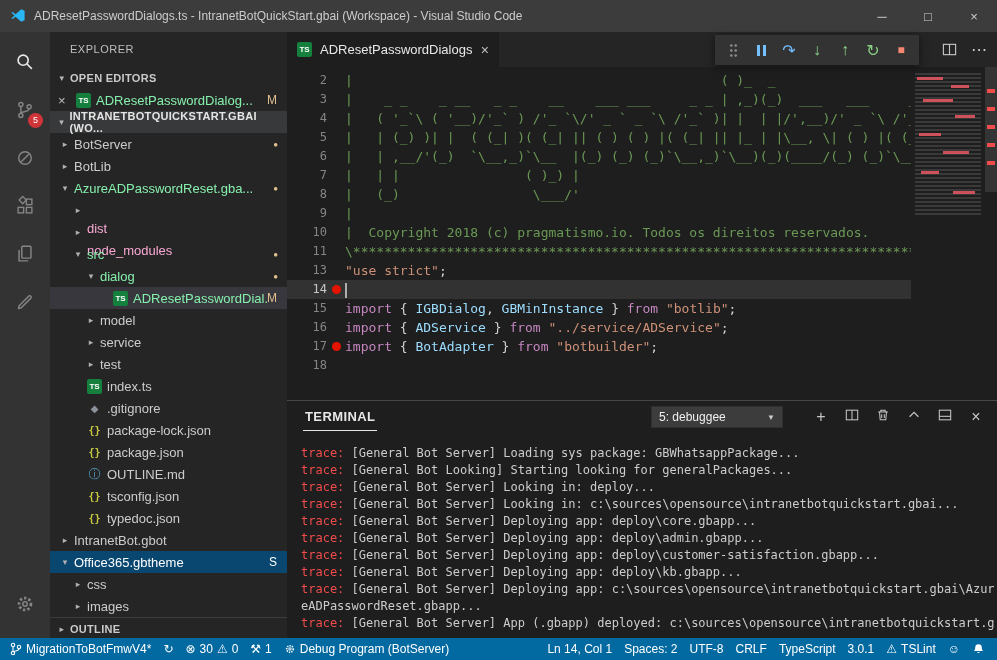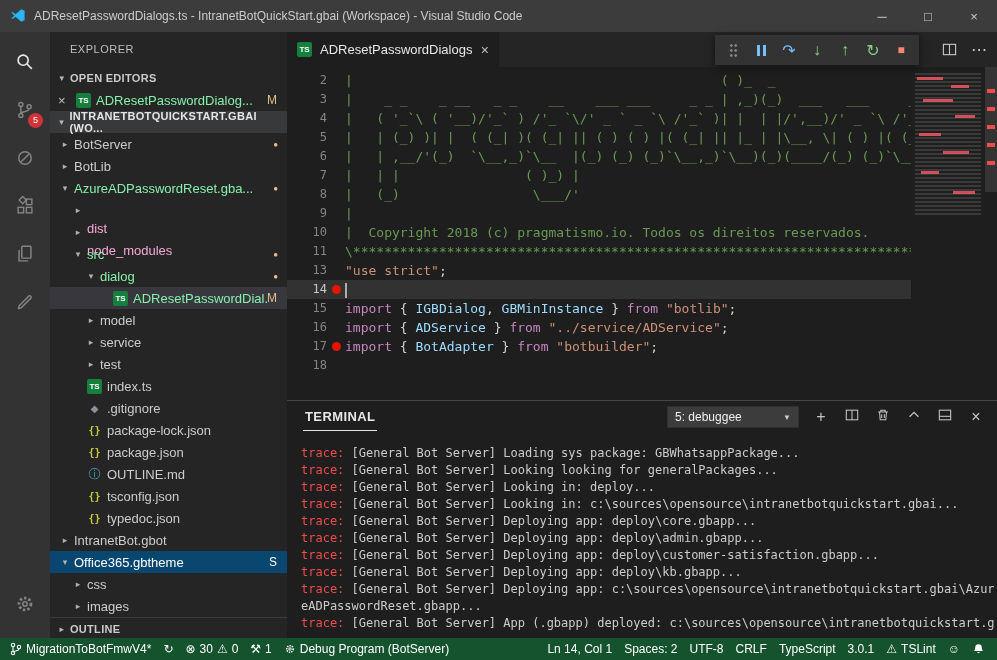--- a/index.html
+++ b/index.html
@@ -83,30 +83,30 @@
   .mm-code { margin:6px 4px; height:142px; background:repeating-linear-gradient(to bottom, rgba(200,200,200,.16) 0 2px, transparent 2px 4px); }
   .mm-mark { position:absolute; height:3px; background:#E05561; opacity:.9; }
   .scrollbar { position:absolute; top:0; right:0; width:12px; bottom:0; background:#1E1E1E; cursor:pointer; }
   .sb-thumb { position:absolute; top:0; right:0; width:12px; height:125px; background:rgba(121,121,121,.25); }
   .sb-err { position:absolute; right:2px; width:8px; height:4px; background:#F14C4C; }
 
   
   .terminal { height:238px; background:#1E1E1E; border-top:1px solid #474747; flex:none; display:flex; flex-direction:column; }
   .terminal-header { height:32px; display:flex; align-items:center; padding:0 12px 0 16px; flex:none; }
   .terminal-tab { font-size:13px; font-weight:700; color:#E7E7E7; border-bottom:1px solid #E7E7E7; padding:6px 2px; letter-spacing:.4px; cursor:pointer; }
-  .term-controls { margin-left:auto; display:flex; align-items:center; gap:13px; }
+  .term-controls { margin-left:auto; display:flex; align-items:center; gap:29px; }
   .term-select { width:132px; height:22px; background:#3C3C3C; border:1px solid #2F2F2F; color:#F0F0F0; font-size:12px; display:flex; align-items:center; justify-content:space-between; padding:0 7px; cursor:pointer; }
   .dd { font-size:8px; color:#CCCCCC; }
   .term-act { width:18px; height:22px; display:flex; align-items:center; justify-content:center; color:#C5C5C5; font-size:16px; cursor:pointer; }
   .terminal-body { padding:12px 2px 0 14px; font-family:"DejaVu Sans Mono",monospace; font-size:12px; line-height:17px; color:#CCCCCC; overflow:hidden; }
   .tline { white-space:pre-wrap; word-break:break-all; }
   .tprefix { color:#F14C4C; }
 
   
-  .statusbar { height:22px; background:#14532d; display:flex; align-items:center; color:#FFFFFF; font-size:12px; padding-left:4px; }
+  .statusbar { height:22px; background:#0369a1; display:flex; align-items:center; color:#FFFFFF; font-size:12px; padding-left:4px; }
   .sb-item { display:flex; align-items:center; gap:4px; padding:0 6px; height:22px; cursor:pointer; white-space:nowrap; }
   .sb-right { margin-left:auto; display:flex; align-items:center; padding-right:6px; }
   .sb-ico { display:inline-flex; align-items:center; }
 </style>
 </head>
 <body>
 
 <div class="window">
 
   <div class="titlebar">
@@ -424,21 +424,21 @@
                     </svg></span>
                 </div>
                 <div class="term-act">
                   <span>×</span>
                 </div>
               </div>
           </div>
         </div>
         <div class="terminal-body" id="terminal-body">
             <div class="tline"><span class="tprefix">trace:</span><span class="ttext"> [General Bot Server] Loading sys package: GBWhatsappPackage...</span></div>
-            <div class="tline"><span class="tprefix">trace:</span><span class="ttext"> [General Bot Server] Looking looking for generalPackages...</span></div>
+            <div class="tline"><span class="tprefix">trace:</span><span class="ttext"> [General Bot Looking] Starting looking for generalPackages...</span></div>
             <div class="tline"><span class="tprefix">trace:</span><span class="ttext"> [General Bot Server] Looking in: deploy...</span></div>
             <div class="tline"><span class="tprefix">trace:</span><span class="ttext"> [General Bot Server] Looking in: c:\sources\opensource\intranetbotquickstart.gbai...</span></div>
             <div class="tline"><span class="tprefix">trace:</span><span class="ttext"> [General Bot Server] Deploying app: deploy\core.gbapp...</span></div>
             <div class="tline"><span class="tprefix">trace:</span><span class="ttext"> [General Bot Server] Deploying app: deploy\admin.gbapp...</span></div>
             <div class="tline"><span class="tprefix">trace:</span><span class="ttext"> [General Bot Server] Deploying app: deploy\customer-satisfaction.gbapp...</span></div>
             <div class="tline"><span class="tprefix">trace:</span><span class="ttext"> [General Bot Server] Deploying app: deploy\kb.gbapp...</span></div>
             <div class="tline"><span class="tprefix">trace:</span><span class="ttext"> [General Bot Server] Deploying app: c:\sources\opensource\intranetbotquickstart.gbai\AzureADPasswordReset.gbapp...</span></div>
             <div class="tline"><span class="tprefix">trace:</span><span class="ttext"> [General Bot Server] App (.gbapp) deployed: c:\sources\opensource\intranetbotquickstart.g</span></div>
           </div>
       </div>

